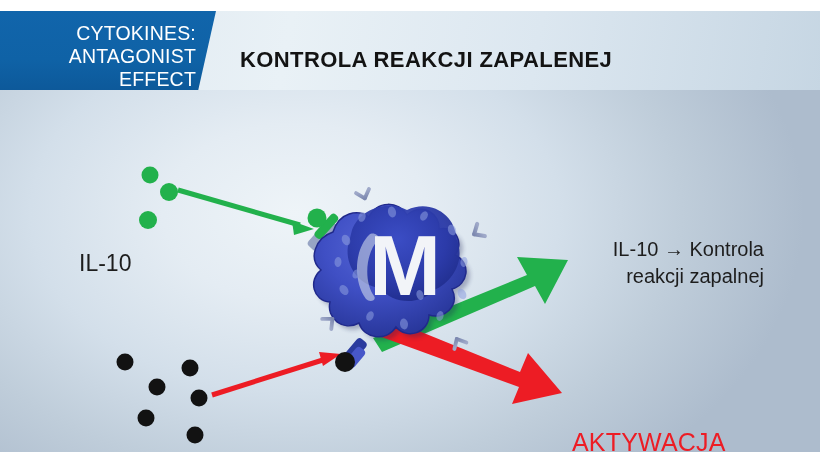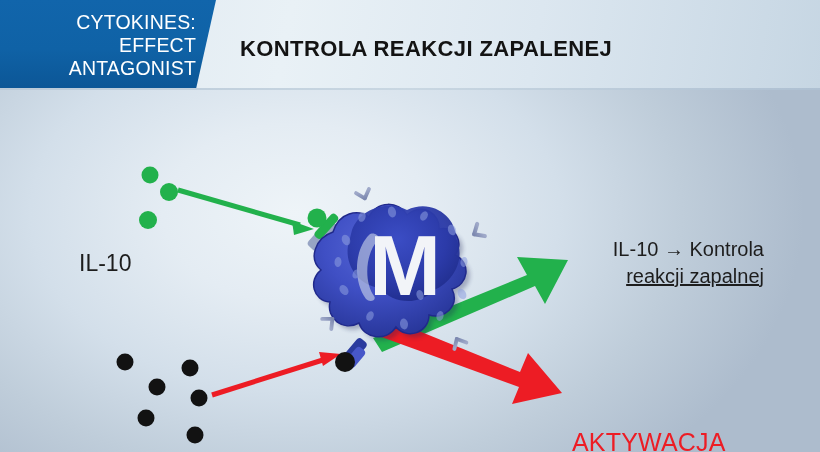--- a/index.html
+++ b/index.html
@@ -1,20 +1,20 @@
 <!DOCTYPE html>
 <html><head>
 <meta charset="utf-8">
 <style>
   html,body{margin:0;padding:0;background:#fff;}
   body{width:820px;height:452px;overflow:hidden;font-family:"Liberation Sans",sans-serif;}
   #slide{position:relative;width:820px;height:452px;overflow:hidden;background:#ffffff;}
 
   
-  #header{position:absolute;left:0;top:0;width:820px;height:92px;
+  #header{position:absolute;left:0;top:11px;width:820px;height:92px;
     background:linear-gradient(100deg,#dde7ef 0%,#e9f1f6 35%,#dce7f0 65%,#c6d6e3 100%);}
   #header-divider{position:absolute;left:0;top:88px;width:820px;height:2px;
     background:linear-gradient(90deg,#b9c9d8 0%,#c9d7e2 50%,#aec0d2 100%);}
   #banner{position:absolute;left:0;top:0;width:230px;height:89px;
     background:linear-gradient(180deg,#1165ab 0%,#0f62a6 55%,#0c5696 100%);
     -webkit-clip-path:polygon(0 0,216px 0,196px 89px,0 89px);
     clip-path:polygon(0 0,216px 0,196px 89px,0 89px);}
   #banner-text{position:absolute;left:0;top:11px;width:196px;
     color:#ffffff;font-size:19.5px;line-height:23px;font-weight:400;
     text-align:right;letter-spacing:.2px;}
@@ -36,33 +36,33 @@
   #lbl-il10{left:79px;top:160px;font-size:23px;color:#1d1d1d;}
 
   #grp-inhibicja{position:absolute;left:570px;top:146px;width:240px;}
   #grp-aktywacja{position:absolute;left:568px;top:338px;width:245px;}
   .head-inh{font-size:25px;color:#39b54a;font-weight:400;letter-spacing:.2px;
     margin:0 0 4px 2px;white-space:nowrap;}
   .head-act{font-size:25px;color:#ed1c24;font-weight:400;letter-spacing:.2px;
     margin:0 0 4px 4px;white-space:nowrap;}
   .sub{font-size:20px;color:#1d1d1d;line-height:27px;text-align:right;
     width:200px;margin-left:-6px;}
-  .sub .l2{display:block;text-decoration:underline;}
+  .sub .l2{display:block;}
 </style>
 </head>
 <body>
 
 <div id="slide">
 
   <div id="header">
     <div id="banner"></div>
     <div id="banner-text">
       <span>CYTOKINES:</span>
+      <span>ANTAGONIST</span>
       <span>EFFECT</span>
-      <span>ANTAGONIST</span>
     </div>
     <div id="slide-title">KONTROLA REAKCJI ZAPALENEJ</div>
     <div id="header-divider"></div>
   </div>
 
   <div id="canvas">
 
     <svg class="svglayer" viewBox="0 0 820 362" xmlns="http://www.w3.org/2000/svg">
       <defs>
         <radialGradient id="cellGrad" cx="42%" cy="32%" r="78%">

